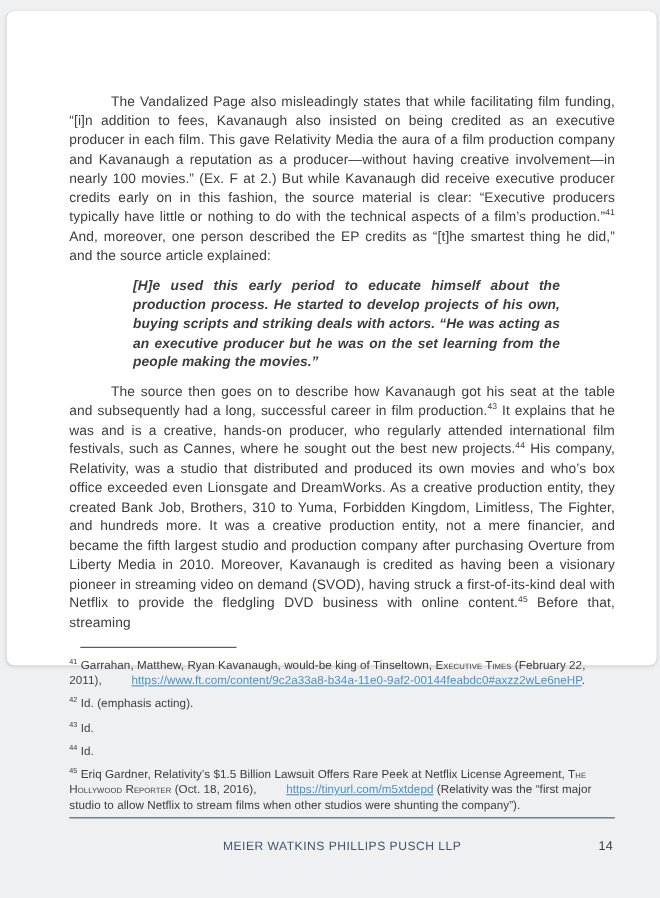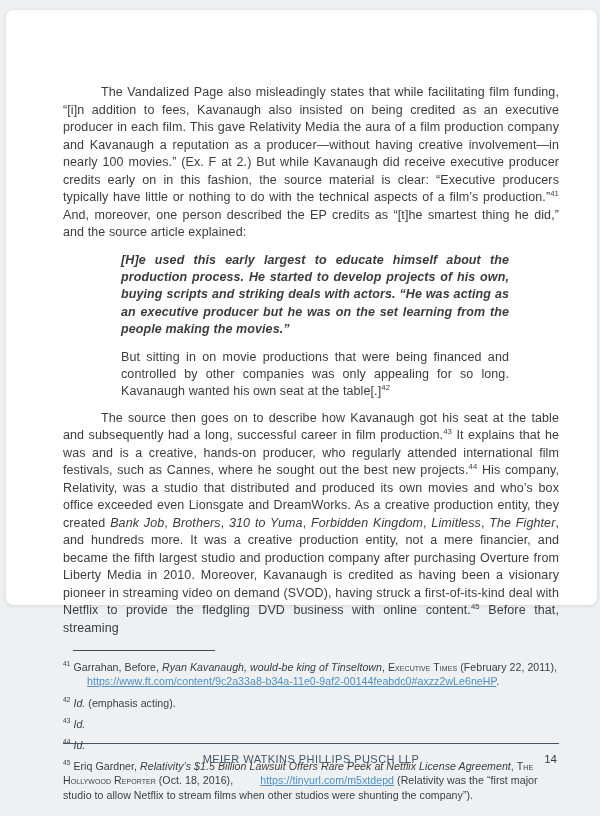--- a/index.html
+++ b/index.html
@@ -59,40 +59,40 @@
     border-top: 1.2px solid #4a4a4a;
     margin: 13px 0 9px 10px;
   }
   .footnote {
     font-size: 10.6px;
     line-height: 14.2px;
     margin: 0 0 7px 0;
     text-align: left;
     letter-spacing: 0.05px;
   }
-  .r-i { font-style: italic; }
+  .r-i { }
   .r-sc { font-variant: small-caps; }
   .r-sup {
     vertical-align: super;
     font-size: 0.62em;
     line-height: 0;
   }
   .r-link {
     color: var(--link, #4a90c7);
     text-decoration: underline;
     cursor: pointer;
     padding-left: 24px;
   }
   .footer {
     position: absolute;
     left: 57px;
     right: 38px;
     top: 733px;
     border-top: 1.6px solid var(--footer-accent, #42566a);
-    padding-top: 9px;
+    padding-top: 20px;
   }
   .footer-row {
     position: relative;
     height: 16px;
   }
   .firm-name {
     position: absolute;
     left: 0;
     right: 0;
     text-align: center;
@@ -111,29 +111,28 @@
 </style>
 </head>
 <body>
 
 <div class="canvas">
   <div class="page">
     <div class="page-inner">
 
       <p class="para indent"><span>The Vandalized Page also misleadingly states that while facilitating film funding, “[i]n addition to fees, Kavanaugh also insisted on being credited as an executive producer in each film. This gave Relativity Media the aura of a film production company and Kavanaugh a reputation as a producer—without having creative involvement—in nearly 100 movies.” (Ex. F at 2.) But while Kavanaugh did receive executive producer credits early on in this fashion, the source material is clear: “Executive producers typically have little or nothing to do with the technical aspects of a film’s production.”</span><span class="r-sup">41</span><span> And, moreover, one person described the EP credits as “[t]he smartest thing he did,” and the source article explained:</span></p>
 
-      <p class="quote emphasized"><span>[H]e used this early largest to educate himself about the production process. He started to develop projects of his own, buying scripts and striking deals with actors. “He was acting as an executive producer but he was on the set learning from the people making the movies.”</span></p>
+      <p class="quote emphasized"><span>[H]e used this early period to educate himself about the production process. He started to develop projects of his own, buying scripts and striking deals with actors. “He was acting as an executive producer but he was on the set learning from the people making the movies.”</span></p>
 
-      <p class="quote"><span>But sitting in on movie productions that were being financed and controlled by other companies was only appealing for so long. Kavanaugh wanted his own seat at the table[.]</span><span class="r-sup">42</span></p>
 
       <p class="para indent"><span>The source then goes on to describe how Kavanaugh got his seat at the table and subsequently had a long, successful career in film production.</span><span class="r-sup">43</span><span> It explains that he was and is a creative, hands-on producer, who regularly attended international film festivals, such as Cannes, where he sought out the best new projects.</span><span class="r-sup">44</span><span> His company, Relativity, was a studio that distributed and produced its own movies and who’s box office exceeded even Lionsgate and DreamWorks. As a creative production entity, they created </span><span class="r-i">Bank Job</span><span>, </span><span class="r-i">Brothers</span><span>, </span><span class="r-i">310 to Yuma</span><span>, </span><span class="r-i">Forbidden Kingdom</span><span>, </span><span class="r-i">Limitless</span><span>, </span><span class="r-i">The Fighter</span><span>, and hundreds more. It was a creative production entity, not a mere financier, and became the fifth largest studio and production company after purchasing Overture from Liberty Media in 2010. Moreover, Kavanaugh is credited as having been a visionary pioneer in streaming video on demand (SVOD), having struck a first-of-its-kind deal with Netflix to provide the fledgling DVD business with online content.</span><span class="r-sup">45</span><span> Before that, streaming</span></p>
 
       <hr class="fn-separator">
 
-      <p class="footnote"><span class="r-sup">41</span><span> Garrahan, Before, </span><span class="r-i">Ryan Kavanaugh, would-be king of Tinseltown</span><span>, </span><span class="r-sc">Executive Times</span><span> (February 22, 2011), </span><a class="r-link">https://www.ft.com/content/9c2a33a8-b34a-11e0-9af2-00144feabdc0#axzz2wLe6neHP</a><span>.</span></p>
+      <p class="footnote"><span class="r-sup">41</span><span> Garrahan, Matthew, </span><span class="r-i">Ryan Kavanaugh, would-be king of Tinseltown</span><span>, </span><span class="r-sc">Executive Times</span><span> (February 22, 2011), </span><a class="r-link">https://www.ft.com/content/9c2a33a8-b34a-11e0-9af2-00144feabdc0#axzz2wLe6neHP</a><span>.</span></p>
 
       <p class="footnote"><span class="r-sup">42</span><span> </span><span class="r-i">Id.</span><span> (emphasis acting).</span></p>
 
       <p class="footnote"><span class="r-sup">43</span><span> </span><span class="r-i">Id.</span></p>
 
       <p class="footnote"><span class="r-sup">44</span><span> </span><span class="r-i">Id.</span></p>
 
       <p class="footnote"><span class="r-sup">45</span><span> Eriq Gardner, </span><span class="r-i">Relativity’s $1.5 Billion Lawsuit Offers Rare Peek at Netflix License Agreement</span><span>, </span><span class="r-sc">The Hollywood Reporter</span><span> (Oct. 18, 2016), </span><a class="r-link">https://tinyurl.com/m5xtdepd</a><span> (Relativity was the “first major studio to allow Netflix to stream films when other studios were shunting the company”).</span></p>
 
     </div>

